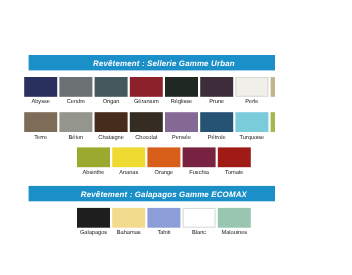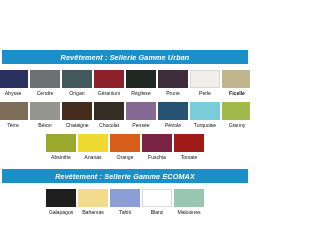--- a/index.html
+++ b/index.html
@@ -11,20 +11,21 @@
     height: 250px;
     background: #ffffff;
     font-family: "Liberation Sans", sans-serif;
     overflow: hidden;
   }
   #sheet {
     position: relative;
     width: 250px;
     height: 180px;
     background: #ffffff;
+    padding-left: 24px;
   }
 
   
   .banner {
     width: 246px;
     margin: 0 auto;
     height: 14px;
     display: flex;
     align-items: center;
     justify-content: center;
@@ -180,21 +181,21 @@
         <span class="swatch" style="background:#a01a16"></span>
         <span class="swatch-label">Tomate</span>
       </div>
     </div>
   </div>
 
   <div class="gap-md"></div>
 
   <div>
     <div class="banner" style="background: rgb(26, 143, 200); color: rgb(255, 255, 255);">
-      <span>Revêtement : Sellerie Gamme ECOMAX</span>
+      <span>Revêtement : Galapagos Gamme ECOMAX</span>
     </div>
 
     <div class="gap-sm"></div>
 
     <div class="row">
       <div class="swatch-cell">
         <span class="swatch" style="background:#1e1e1e"></span>
         <span class="swatch-label">Galapagos</span>
       </div>
       <div class="swatch-cell">

